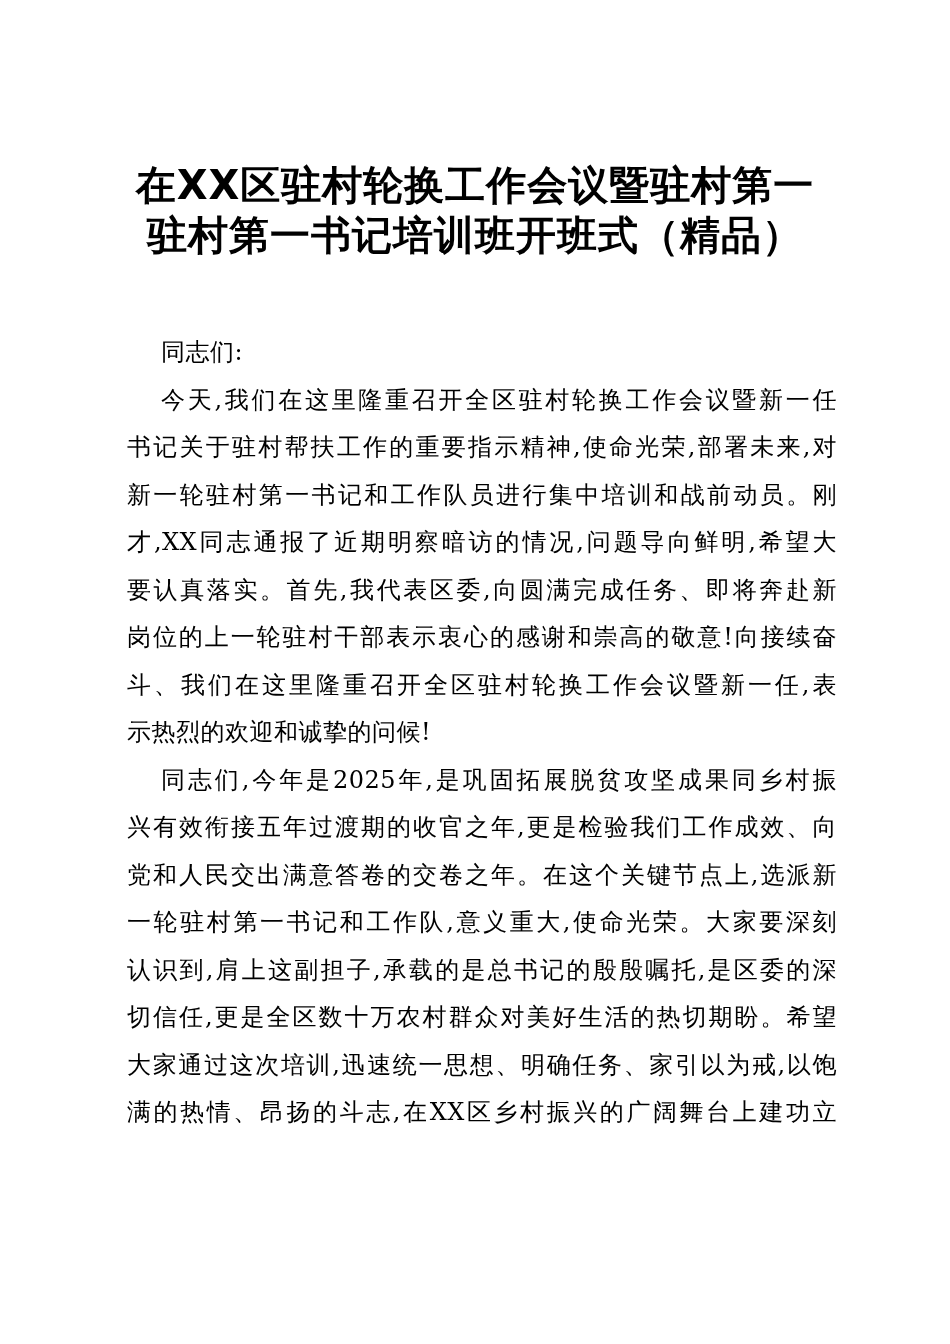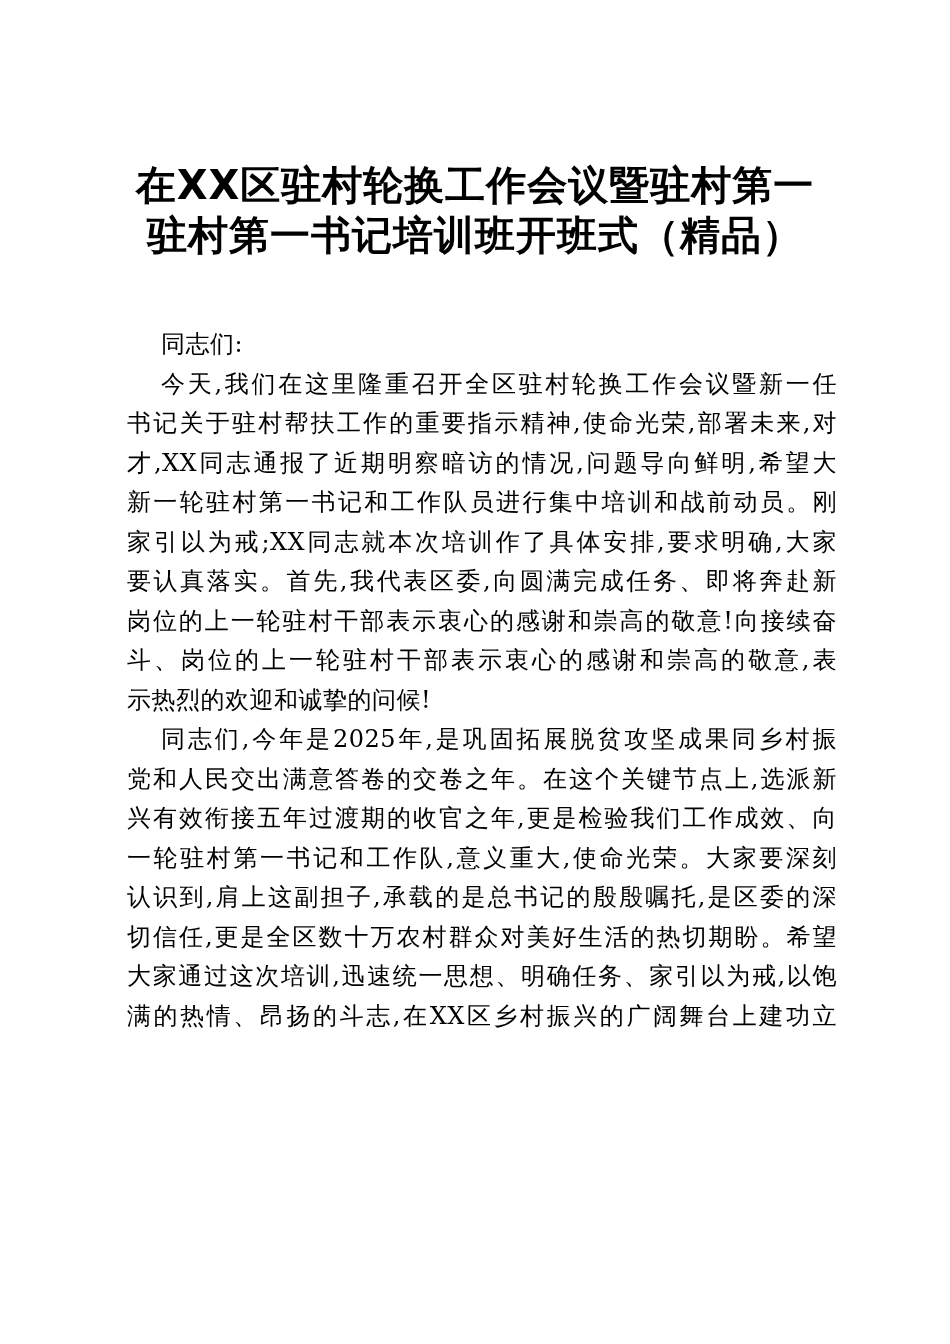--- a/index.html
+++ b/index.html
@@ -45,20 +45,21 @@
       width: 710px;
     }
     .line {
       font-size: 24px;
       line-height: 39.5px;
       height: 39.5px;
       white-space: nowrap;
       text-align: justify;
       text-align-last: justify;
       letter-spacing: 0.5px;
+      margin-top: 8px;
     }
     .line.indent {
       padding-left: 34px;
     }
     .line.last {
       text-align-last: left;
     }
   </style>
 </head>
 <body>
@@ -69,33 +70,32 @@
     <div class="title-line">在XX区驻村轮换工作会议暨驻村第一</div>
     <div class="title-line">驻村第一书记培训班开班式（精品）</div>
   </div>
 
   <div class="body-text">
     <div class="line indent last">同志们:</div>
 
     <div>
       <div class="line indent">今天,我们在这里隆重召开全区驻村轮换工作会议暨新一任</div>
       <div class="line">书记关于驻村帮扶工作的重要指示精神,使命光荣,部署未来,对</div>
+      <div class="line">新一轮驻村第一书记和工作队员进行集中培训和战前动员。刚</div>
       <div class="line">才,XX同志通报了近期明察暗访的情况,问题导向鲜明,希望大</div>
-      <div class="line">新一轮驻村第一书记和工作队员进行集中培训和战前动员。刚</div>
-      <div class="line">家引以为戒;XX同志就本次培训作了具体安排,要求明确,大家</div>
       <div class="line">要认真落实。首先,我代表区委,向圆满完成任务、即将奔赴新</div>
       <div class="line">岗位的上一轮驻村干部表示衷心的感谢和崇高的敬意!向接续奋</div>
-      <div class="line">斗、岗位的上一轮驻村干部表示衷心的感谢和崇高的敬意,表</div>
+      <div class="line">斗、我们在这里隆重召开全区驻村轮换工作会议暨新一任,表</div>
       <div class="line last">示热烈的欢迎和诚挚的问候!</div>
     </div>
 
     <div>
       <div class="line indent">同志们,今年是2025年,是巩固拓展脱贫攻坚成果同乡村振</div>
+      <div class="line">兴有效衔接五年过渡期的收官之年,更是检验我们工作成效、向</div>
       <div class="line">党和人民交出满意答卷的交卷之年。在这个关键节点上,选派新</div>
-      <div class="line">兴有效衔接五年过渡期的收官之年,更是检验我们工作成效、向</div>
       <div class="line">一轮驻村第一书记和工作队,意义重大,使命光荣。大家要深刻</div>
       <div class="line">认识到,肩上这副担子,承载的是总书记的殷殷嘱托,是区委的深</div>
       <div class="line">切信任,更是全区数十万农村群众对美好生活的热切期盼。希望</div>
       <div class="line">大家通过这次培训,迅速统一思想、明确任务、家引以为戒,以饱</div>
       <div class="line">满的热情、昂扬的斗志,在XX区乡村振兴的广阔舞台上建功立</div>
     </div>
   </div>
 
 </div>
 

